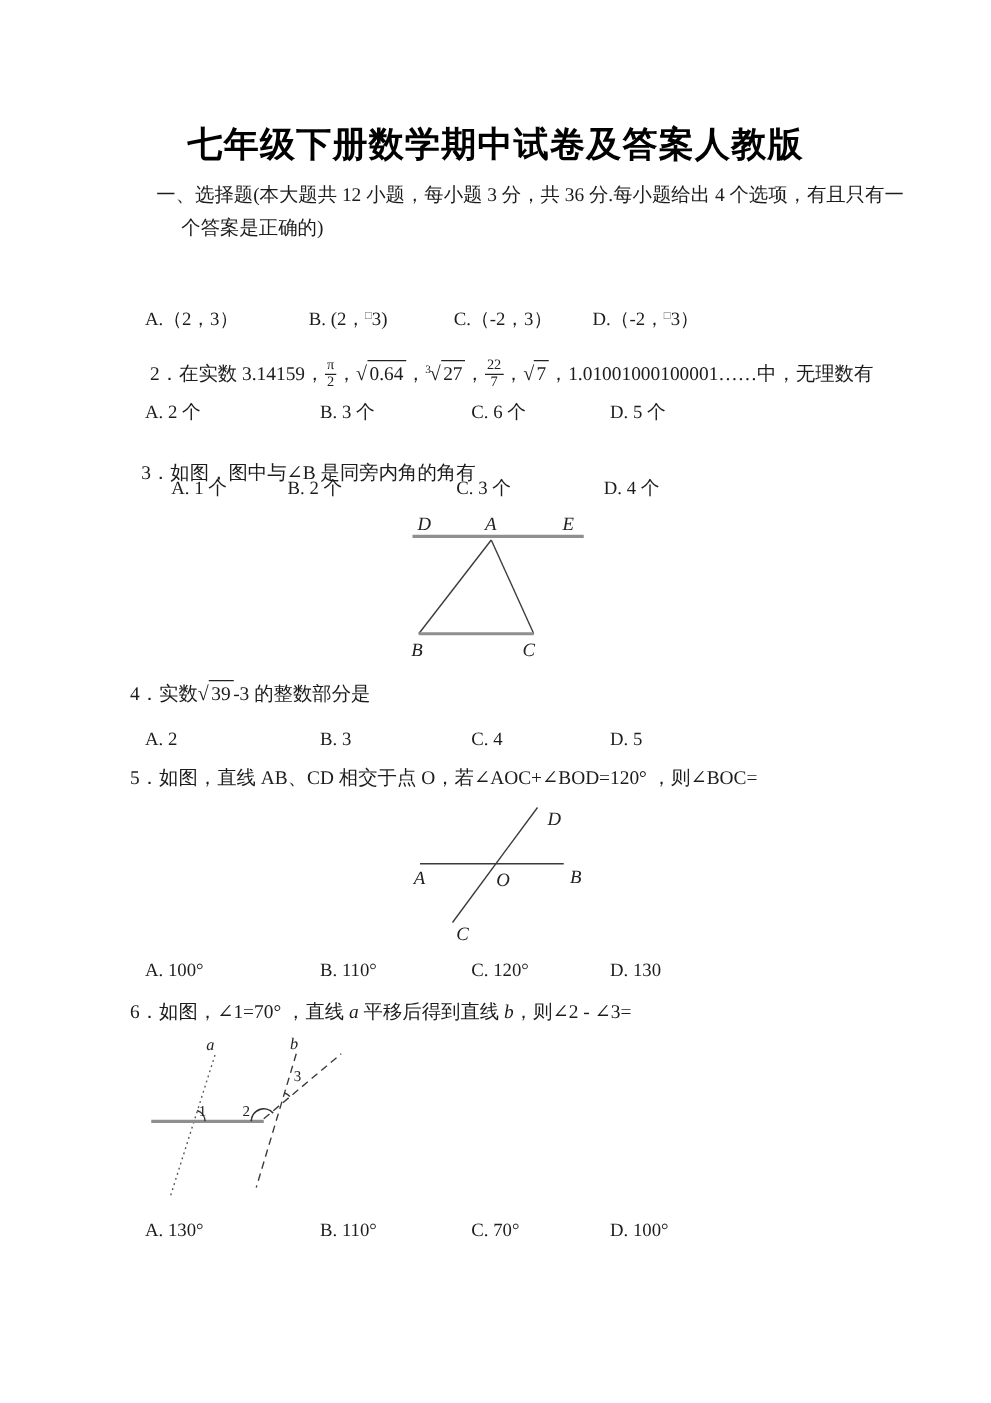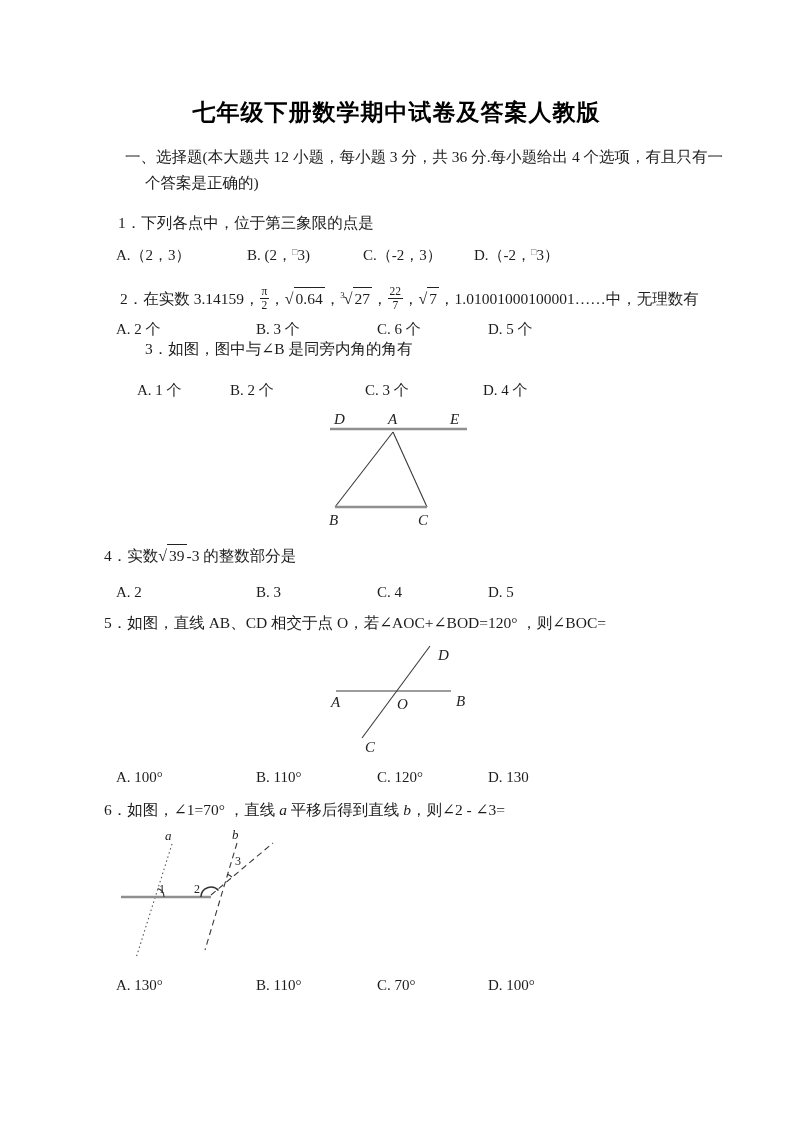--- a/index.html
+++ b/index.html
@@ -2,26 +2,26 @@
 <html><head>
 <meta charset="utf-8">
 <style>
   html,body{margin:0;padding:0;background:#ffffff;}
   .page{
     position:relative;width:793px;height:1122px;background:#ffffff;overflow:hidden;
     font-family:"Liberation Serif","DejaVu Serif",serif;color:#1c1c1c;
   }
   .t{position:absolute;white-space:nowrap;font-size:15.5px;line-height:21px;}
   .title{position:absolute;top:97px;left:0;width:100%;text-align:center;
-         font-size:23px;font-weight:bold;letter-spacing:1px;color:#000;}
+         font-size:28px;font-weight:bold;letter-spacing:1px;color:#000;}
   .intro1{top:146px;left:125px;text-align:right;}
   .intro2{top:172px;left:145px;}
   .q1t{top:212px;left:118px;}
   .q2t{top:285px;left:120px;}
-  .q3t{top:338px;left:113px;margin-left:32px;}
+  .q3t{top:368px;left:113px;}
   .q4t{top:545px;left:104px;}
   .q5t{top:612px;left:104px;}
   .q6t{top:799px;left:104px;}
 
   .opts{position:absolute;left:0;width:698px;height:21px;font-size:15px;}
   .opts .opt{position:absolute;top:0;white-space:nowrap;}
   .opts .o1{left:116px}.opts .o2{left:256px}.opts .o3{left:377px}.opts .o4{left:488px}
   .opts-q1{top:246px}
   .opts-q1 .o2{left:247px}.opts-q1 .o3{left:363px}.opts-q1 .o4{left:474px}
   .opts-q2{top:320px}
@@ -53,21 +53,20 @@
 </head>
 <body>
 
 <div class="page">
 
   <div class="title">七年级下册数学期中试卷及答案人教版</div>
 
   <div class="t intro1">一、选择题(本大题共 12 小题，每小题 3 分，共 36 分.每小题给出 4 个选项，有且只有一</div>
   <div class="t intro2">个答案是正确的)</div>
 
-  <div class="t q1t">1．下列各点中，位于第三象限的点是</div>
   <div class="opts opts-q1">
     <span class="opt o1">A.（2，3）</span>
     <span class="opt o2"><span>B. (2，</span><span class="supbox">□</span><span>3)</span></span>
     <span class="opt o3">C.（-2，3）</span>
     <span class="opt o4"><span>D.（-2，</span><span class="supbox">□</span><span>3）</span></span>
   </div>
 
   <div class="t q2t">
     <span>2．在实数 3.14159，</span><span class="frac"><span class="fn">π</span><span class="fd">2</span></span><span>，</span><span class="rad"><span class="sign">√</span><span class="rbody">0.64</span></span><span>，</span><span class="rad"><span class="idx">3</span><span class="sign">√</span><span class="rbody">27</span></span><span>，</span><span class="frac"><span class="fn">22</span><span class="fd">7</span></span><span>，</span><span class="rad"><span class="sign">√</span><span class="rbody">7</span></span><span>，1.01001000100001……中，无理数有</span>
   </div>

